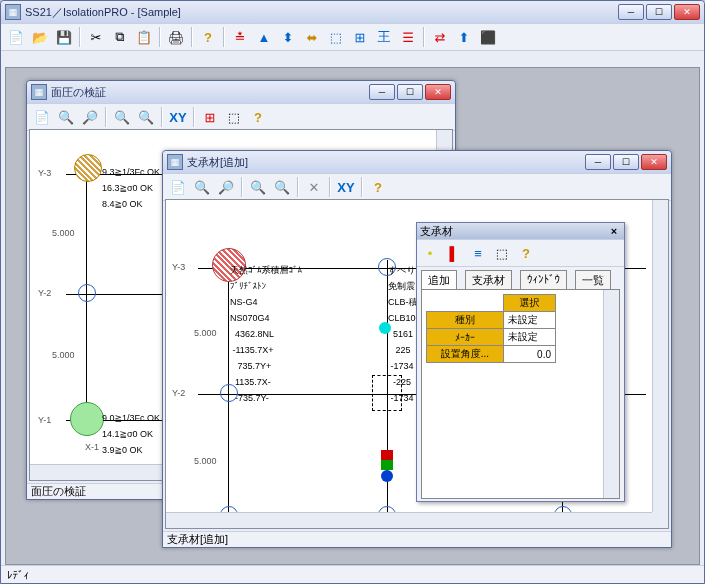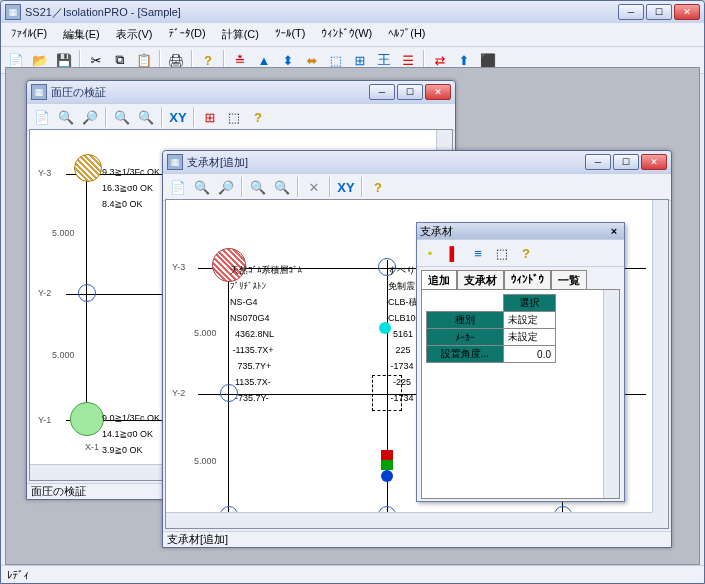--- a/index.html
+++ b/index.html
@@ -17,53 +17,43 @@
   .sep { width:2px; height:20px; border-left:1px solid #b8c0d4; border-right:1px solid #fff; margin:0 2px; }
   .mdi-area { position:absolute; left:4px; right:4px; top:66px; bottom:18px; background:#b8bdc8; border:1px solid #8890a0; }
   .statusbar { position:absolute; left:0;right:0;bottom:0;height:18px;background:#eef1f8;border-top:1px solid #c8d0e0;display:flex;align-items:center;padding:0 6px;}
   .statusbar .numbox{margin-left:auto;border:1px inset #ccc;padding:0 10px;margin-top:48px;}
   .sub-status{position:absolute;left:0;right:0;bottom:0;height:16px;background:#eef1f8;border-top:1px solid #c8d0e0;padding:0 4px;}
   .content-area { position:absolute; left:2px; right:2px; top:48px; bottom:18px; background:#fff; border:1px solid #8890a0; overflow:hidden;}
   
   .float-panel { position:absolute; border:1px solid #6a7ab0; background:#eef1f8; box-shadow:2px 2px 4px rgba(0,0,0,0.3);}
   .float-title { background:linear-gradient(#d8e0f0,#b0c0dc); height:16px; display:flex;align-items:center; padding:0 3px; font-size:10px;}
   .close-x { margin-left:auto; width:14px; height:12px; display:flex;align-items:center;justify-content:center; font-weight:bold; cursor:pointer;}
-  .tabs { display:flex; padding:2px 4px 0; gap:0;font-weight:bold;}
+  .tabs { display:flex; padding:2px 4px 0; gap:8px;}
   .tab { padding:2px 6px; border:1px solid #888; background:#f4f4f4; border-bottom:none; position:relative; top:1px; cursor:pointer;}
   .tab.active { background:#fff; }
   table.grid { border-collapse:collapse; margin:4px; width:130px; background:#fff;}
   table.grid td { border:1px solid #888; padding:1px 4px; font-size:10px; height:15px;}
-  table.grid td.head { background:#0f766e; text-align:center;}
+  table.grid td.head { background:#eab308; text-align:center;}
   .plot-label { position:absolute; font-size:9px; line-height:16px; white-space:pre; color:#000;}
   .axis-label { position:absolute; font-size:9px; color:#555;}
   .circle { position:absolute; border-radius:50%; }
   .scroll-v { position:absolute; right:0; top:0; bottom:16px; width:16px; background:#e8ecf4; border-left:1px solid #c0c8d8;}
   .scroll-h { position:absolute; left:0; right:16px; bottom:0; height:16px; background:#e8ecf4; border-top:1px solid #c0c8d8;}
   .corner { position:absolute; right:0; bottom:0; width:16px; height:16px; background:#e8ecf4;}
 </style>
 </head>
 <body>
 
 <div class="window" style="left:0;top:0;width:705px;height:584px;">
   <div class="titlebar">
     <div class="icon">▦</div>
     <div class="title">SS21／IsolationPRO - [Sample]</div>
     <div class="win-btn">─</div>
     <div class="win-btn">☐</div>
     <div class="win-btn close">✕</div>
-  </div>
-  <div class="menubar">
-    <span>ﾌｧｲﾙ(F)</span>
-    <span>編集(E)</span>
-    <span>表示(V)</span>
-    <span>ﾃﾞｰﾀ(D)</span>
-    <span>計算(C)</span>
-    <span>ﾂｰﾙ(T)</span>
-    <span>ｳｨﾝﾄﾞｳ(W)</span>
-    <span>ﾍﾙﾌﾟ(H)</span>
   </div>
   <div class="toolbar">
     <div class="tbtn">📄</div>
     <div class="tbtn">📂</div>
     <div class="tbtn">💾</div>
     <div class="sep"></div>
     <div class="tbtn">✂</div>
     <div class="tbtn">⧉</div>
     <div class="tbtn">📋</div>
     <div class="sep"></div>

